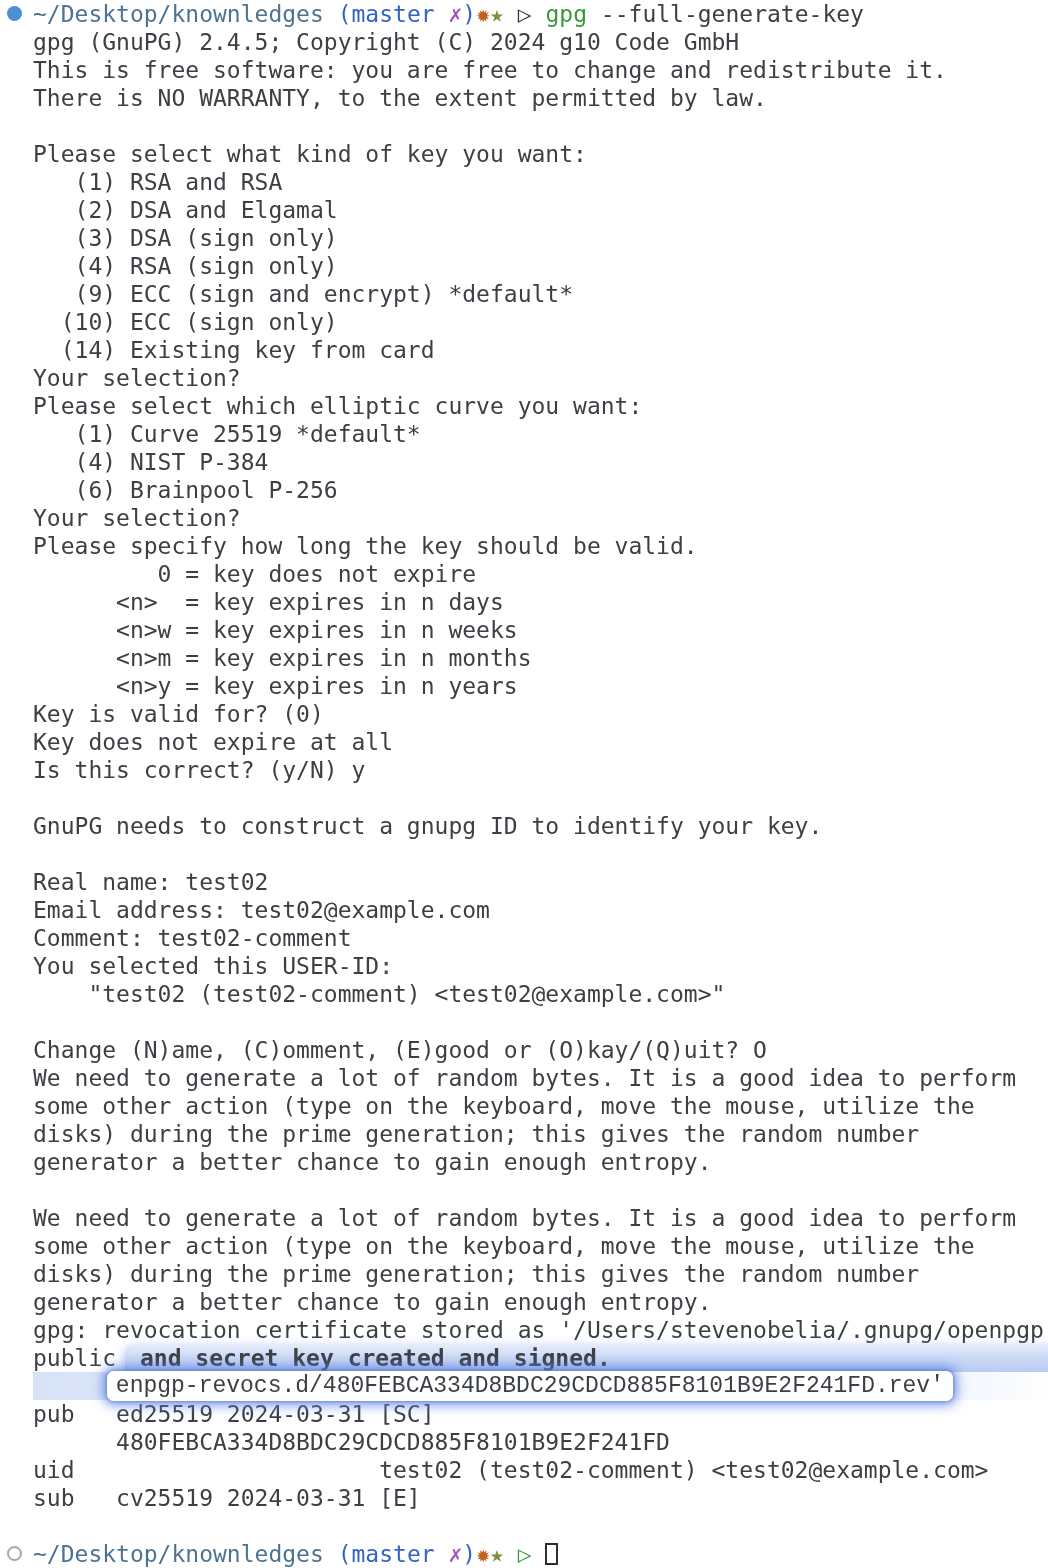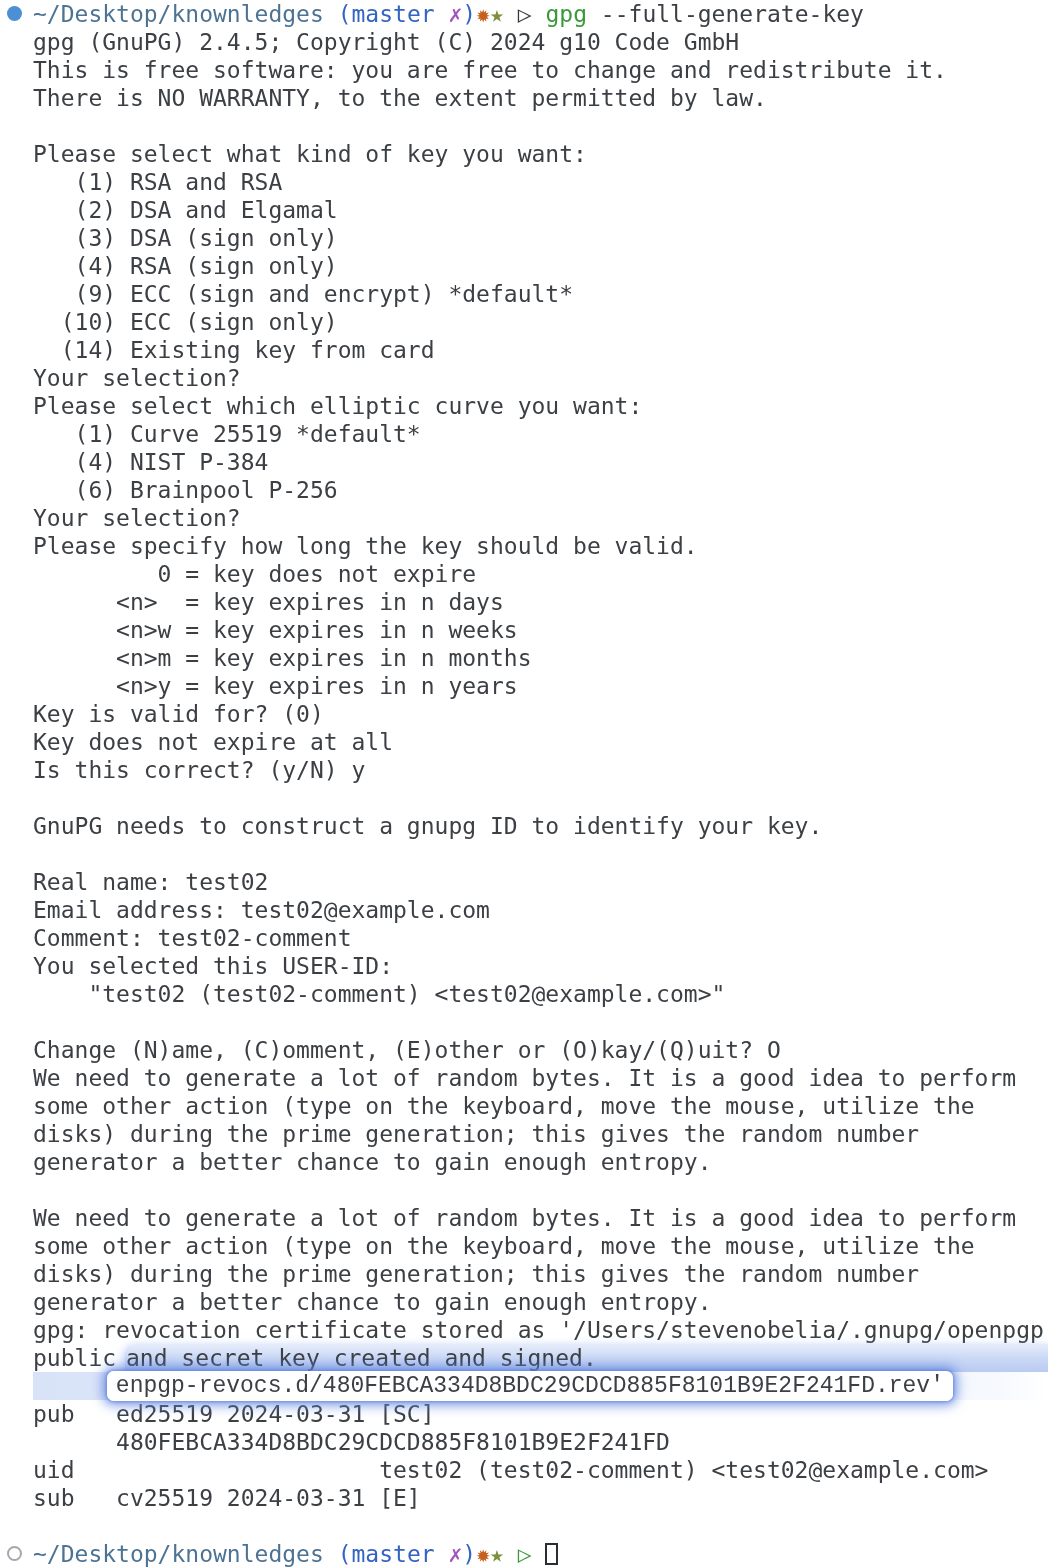--- a/index.html
+++ b/index.html
@@ -33,22 +33,23 @@
   .s-star   { color:#7b913b; }
   .s-arrowd { color:#35383d; }
   .s-arrowg { color:#3a9939; }
   .s-cmd    { color:#3a9939; }
 
   
   .s-selband {
     flex:1;
     background:linear-gradient(180deg, #e6ecfa 0%, #c9d7f5 55%, #b8cbf2 100%);
     border-radius:9px 0 0 2px;
-    margin-left:-5px; padding-left:1px;
+    margin-left:-5px; padding-left:15px;
     box-shadow:0 3px 10px 1px rgba(126,158,235,0.55);
+    font-weight:bold;
   }
   
   .bandfull {
     background:linear-gradient(90deg, #d9e3f8 0%, #e7eefb 55%, #f6f9fe 95%, #ffffff 100%);
     font-family:Liberation Mono, monospace;
   }
   
   .s-boxed {
     position:relative; z-index:2;
     background:#ffffff;
@@ -111,21 +112,21 @@
     <div class="line"><span class="s-plain">Is this correct? (y/N) y</span></div>
     <div class="line"><span class="s-plain"></span></div>
     <div class="line"><span class="s-plain">GnuPG needs to construct a gnupg ID to identify your key.</span></div>
     <div class="line"><span class="s-plain"></span></div>
     <div class="line"><span class="s-plain">Real name: test02</span></div>
     <div class="line"><span class="s-plain">Email address: test02@example.com</span></div>
     <div class="line"><span class="s-plain">Comment: test02-comment</span></div>
     <div class="line"><span class="s-plain">You selected this USER-ID:</span></div>
     <div class="line"><span class="s-plain">    "test02 (test02-comment) &lt;test02@example.com&gt;"</span></div>
     <div class="line"><span class="s-plain"></span></div>
-    <div class="line"><span class="s-plain">Change (N)ame, (C)omment, (E)other or (O)kay/(Q)uit? O</span></div>
+    <div class="line"><span class="s-plain">Change (N)ame, (C)omment, (E)good or (O)kay/(Q)uit? O</span></div>
     <div class="line"><span class="s-plain">We need to generate a lot of random bytes. It is a good idea to perform</span></div>
     <div class="line"><span class="s-plain">some other action (type on the keyboard, move the mouse, utilize the</span></div>
     <div class="line"><span class="s-plain">disks) during the prime generation; this gives the random number</span></div>
     <div class="line"><span class="s-plain">generator a better chance to gain enough entropy.</span></div>
     <div class="line"><span class="s-plain"></span></div>
     <div class="line"><span class="s-plain">We need to generate a lot of random bytes. It is a good idea to perform</span></div>
     <div class="line"><span class="s-plain">some other action (type on the keyboard, move the mouse, utilize the</span></div>
     <div class="line"><span class="s-plain">disks) during the prime generation; this gives the random number</span></div>
     <div class="line"><span class="s-plain">generator a better chance to gain enough entropy.</span></div>
     <div class="line"><span class="s-plain">gpg: revocation certificate stored as '/Users/stevenobelia/.gnupg/openpgp</span></div>

